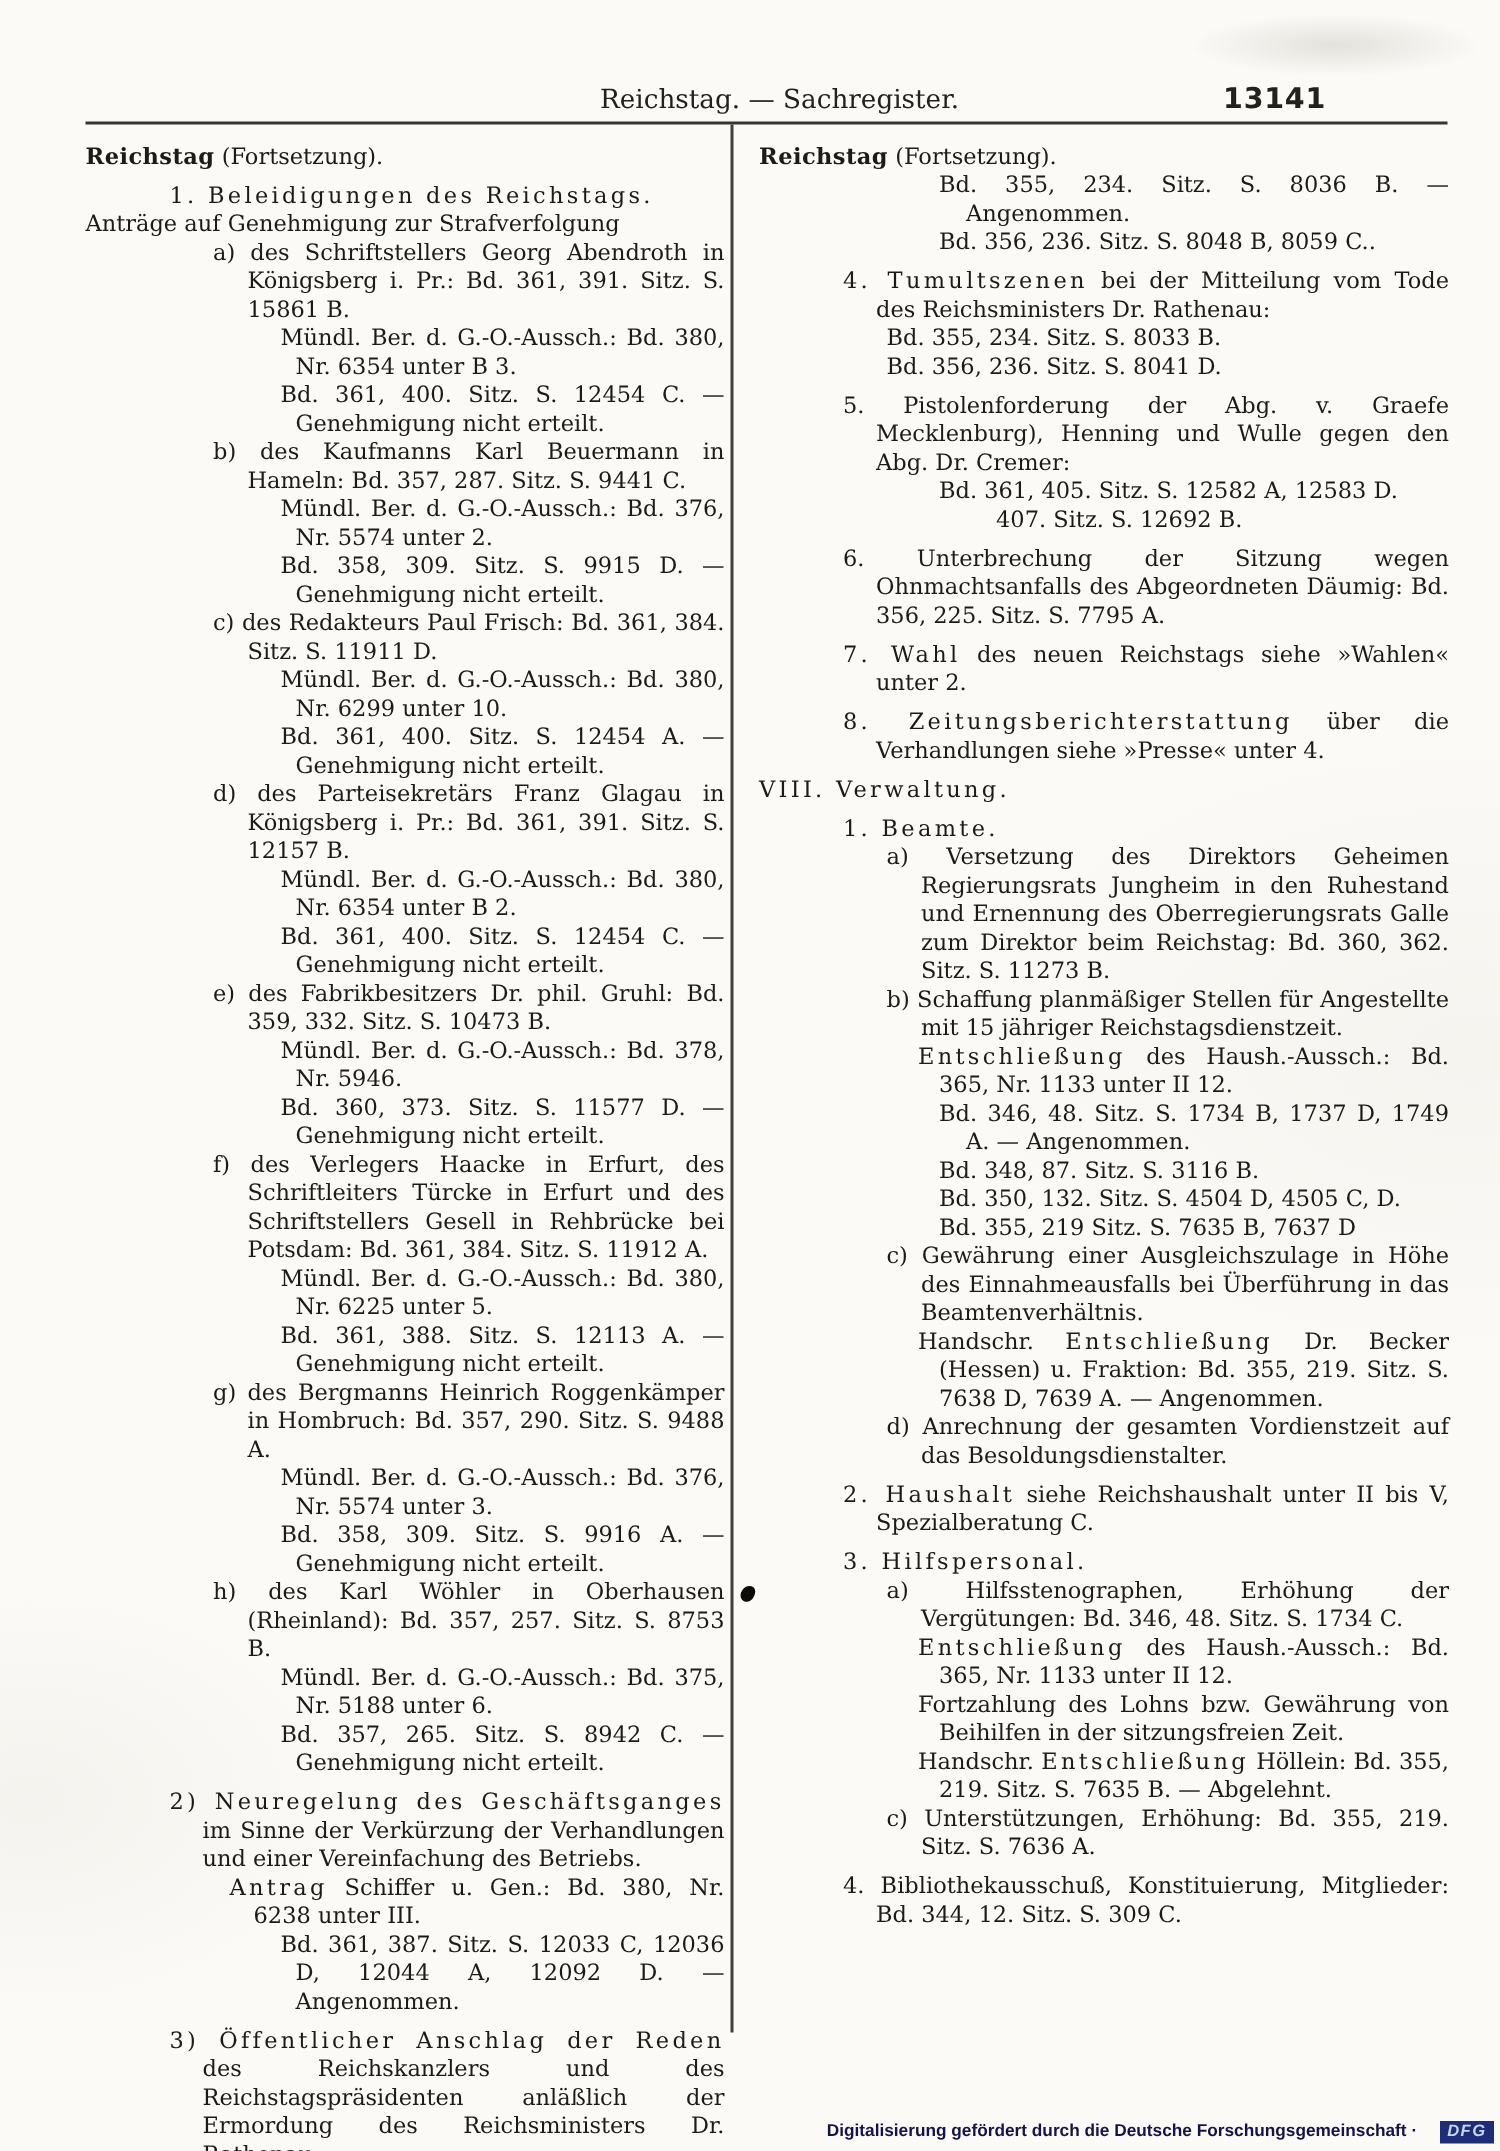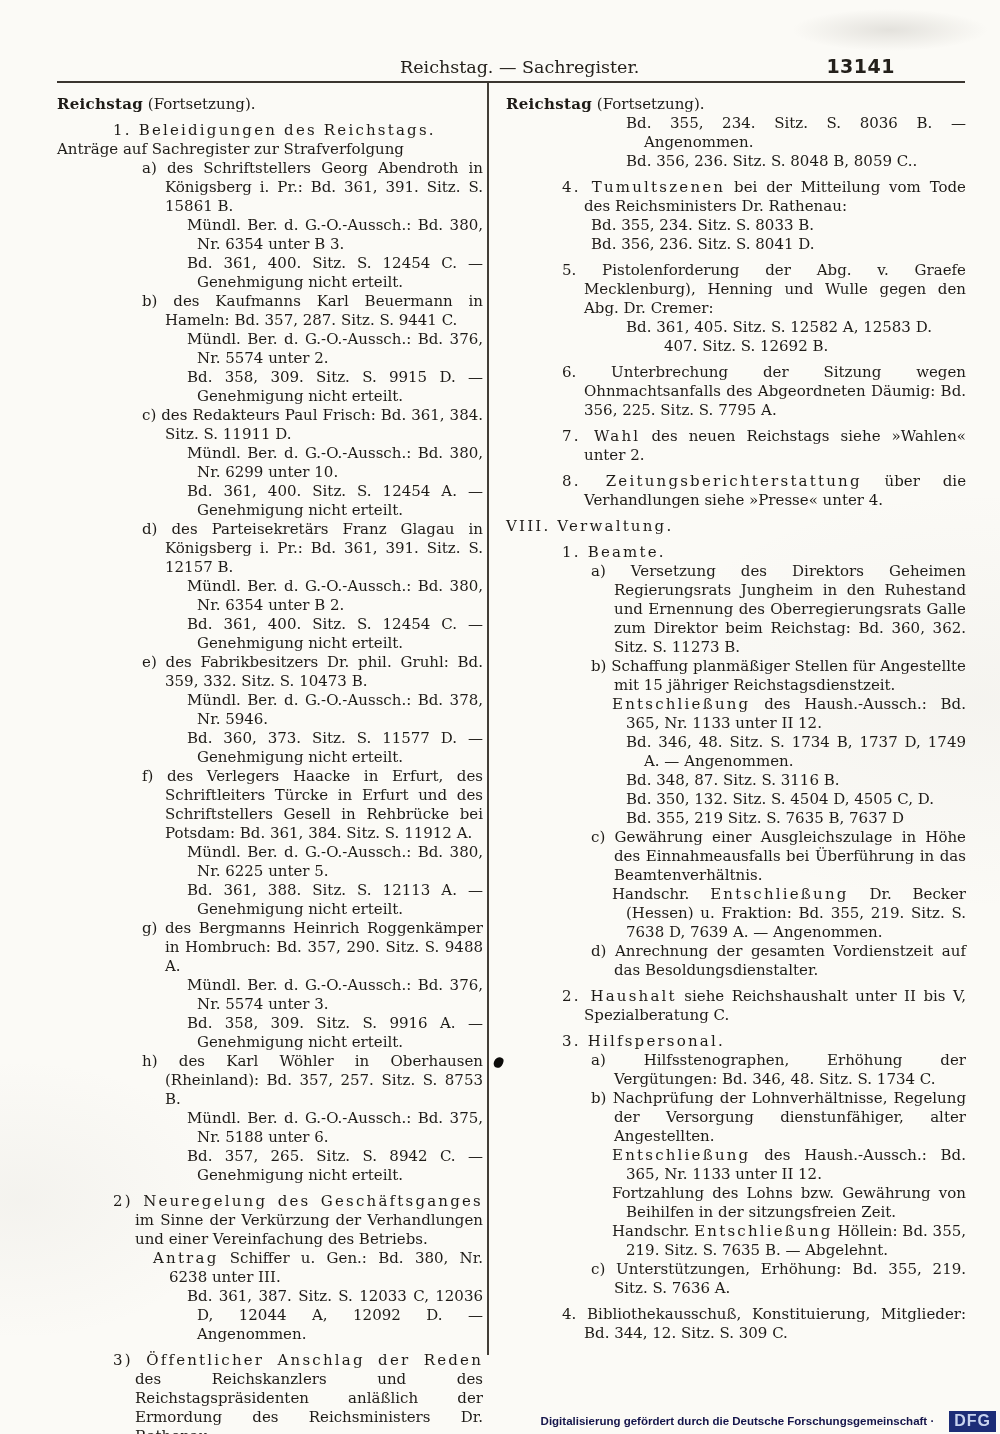--- a/index.html
+++ b/index.html
@@ -15,21 +15,21 @@
       radial-gradient(ellipse 140px 30px at 890px 30px, rgba(120,115,105,.18), rgba(0,0,0,0) 70%),
       radial-gradient(ellipse 300px 200px at 20px 1200px, rgba(150,145,135,.07), rgba(0,0,0,0) 70%),
       radial-gradient(ellipse 500px 300px at 980px 700px, rgba(150,145,135,.06), rgba(0,0,0,0) 70%),
       #fbfaf6;
   }
   .running-head{
     position:absolute;top:57px;left:0;width:935px;height:24px;
     font-size:17.5px;color:#24201b;
   }
   .head-title{position:absolute;left:400px;top:0;}
-  .head-page{position:absolute;right:40px;top:-2px;font-size:19px;font-weight:bold;letter-spacing:.5px;font-family:"DejaVu Sans","Liberation Sans",sans-serif;}
+  .head-page{position:absolute;right:51px;top:-2px;font-size:19px;font-weight:bold;letter-spacing:.5px;font-family:"DejaVu Sans","Liberation Sans",sans-serif;}
   .head-rule{position:absolute;top:81px;left:57px;width:908px;height:2px;background:#3a352f;}
   .col-divider{position:absolute;top:83px;left:487px;width:2px;height:1272px;background:#433e37;}
   .ink-spot{position:absolute;left:494px;top:1057px;width:9px;height:11px;background:#0c0b0a;border-radius:60% 40% 55% 45%;transform:rotate(20deg);}
 
   .col{position:absolute;top:95px;font-size:15px;line-height:19px;text-align:justify;}
   .col-left{left:57px;width:426px;}
   .col-right{left:506px;width:460px;}
 
   p.ln{margin:0;}
   p.ln.gap{margin-top:7px;}
@@ -47,42 +47,42 @@
   .sp{letter-spacing:2.2px;}
 
   .footer{
     position:absolute;right:4px;bottom:4px;height:18px;
     font-family:"Liberation Sans","DejaVu Sans",sans-serif;
     font-size:11.5px;font-weight:bold;color:#14144a;
     display:flex;align-items:center;gap:15px;
   }
   .dfg-logo{
     display:inline-block;background:#1d2d77;color:#c9d4ef;
-    padding:1px 5px 2px 5px;font-size:16px;font-weight:bold;
-    letter-spacing:1px;text-align:right;
+    padding:1px 5px 2px 5px;font-size:11px;font-weight:bold;
+    letter-spacing:1px;font-style:italic;text-align:right;
   }
 </style>
 </head>
 <body>
 
 <div class="page">
 
   <div class="running-head">
     <span class="head-title">Reichstag. — Sachregister.</span>
     <span class="head-page">13141</span>
   </div>
 
   <div class="head-rule"></div>
   <div class="col-divider"></div>
   <div class="ink-spot"></div>
 
   <div class="col col-left" id="col-left">
       <p class="ln l0"><span class="bld">Reichstag</span> (Fortsetzung).</p>
       <p class="ln l2 gap"><span class="sp">1. Beleidigungen des Reichstags.</span></p>
-      <p class="ln l3i">Anträge auf Sachregister zur Strafverfolgung</p>
+      <p class="ln l3i">Anträge auf Genehmigung zur Strafverfolgung</p>
       <p class="ln l4">a) des Schriftstellers Georg Abendroth in Königsberg i. Pr.: Bd. 361, 391. Sitz. S. 15861 B.</p>
       <p class="ln l5">Mündl. Ber. d. G.-O.-Aussch.: Bd. 380, Nr. 6354 unter B 3.</p>
       <p class="ln l5">Bd. 361, 400. Sitz. S. 12454 C. — Genehmigung nicht erteilt.</p>
       <p class="ln l4">b) des Kaufmanns Karl Beuermann in Hameln: Bd. 357, 287. Sitz. S. 9441 C.</p>
       <p class="ln l5">Mündl. Ber. d. G.-O.-Aussch.: Bd. 376, Nr. 5574 unter 2.</p>
       <p class="ln l5">Bd. 358, 309. Sitz. S. 9915 D. — Genehmigung nicht erteilt.</p>
       <p class="ln l4">c) des Redakteurs Paul Frisch: Bd. 361, 384. Sitz. S. 11911 D.</p>
       <p class="ln l5">Mündl. Ber. d. G.-O.-Aussch.: Bd. 380, Nr. 6299 unter 10.</p>
       <p class="ln l5">Bd. 361, 400. Sitz. S. 12454 A. — Genehmigung nicht erteilt.</p>
       <p class="ln l4">d) des Parteisekretärs Franz Glagau in Königsberg i. Pr.: Bd. 361, 391. Sitz. S. 12157 B.</p>
@@ -126,21 +126,20 @@
       <p class="ln l5r">Bd. 346, 48. Sitz. S. 1734 B, 1737 D, 1749 A. — Angenommen.</p>
       <p class="ln l5r">Bd. 348, 87. Sitz. S. 3116 B.</p>
       <p class="ln l5r">Bd. 350, 132. Sitz. S. 4504 D, 4505 C, D.</p>
       <p class="ln l5r">Bd. 355, 219 Sitz. S. 7635 B, 7637 D</p>
       <p class="ln l4">c) Gewährung einer Ausgleichszulage in Höhe des Einnahmeausfalls bei Überführung in das Beamtenverhältnis.</p>
       <p class="ln l4c">Handschr. <span class="sp">Entschließung</span> Dr. Becker (Hessen) u. Fraktion: Bd. 355, 219. Sitz. S. 7638 D, 7639 A. — Angenommen.</p>
       <p class="ln l4">d) Anrechnung der gesamten Vordienstzeit auf das Besoldungsdienstalter.</p>
       <p class="ln l2 gap"><span class="sp">2. Haushalt</span> siehe Reichshaushalt unter II bis V, Spezialberatung C.</p>
       <p class="ln l2 gap"><span class="sp">3. Hilfspersonal.</span></p>
       <p class="ln l4">a) Hilfsstenographen, Erhöhung der Vergütungen: Bd. 346, 48. Sitz. S. 1734 C.</p>
-      <p class="ln l4">b) Nachprüfung der Lohnverhältnisse, Regelung der Versorgung dienstunfähiger, alter Angestellten.</p>
       <p class="ln l4c"><span class="sp">Entschließung</span> des Haush.-Aussch.: Bd. 365, Nr. 1133 unter II 12.</p>
       <p class="ln l4c">Fortzahlung des Lohns bzw. Gewährung von Beihilfen in der sitzungsfreien Zeit.</p>
       <p class="ln l4c">Handschr. <span class="sp">Entschließung</span> Höllein: Bd. 355, 219. Sitz. S. 7635 B. — Abgelehnt.</p>
       <p class="ln l4">c) Unterstützungen, Erhöhung: Bd. 355, 219. Sitz. S. 7636 A.</p>
       <p class="ln l2 gap">4. Bibliothekausschuß, Konstituierung, Mitglieder: Bd. 344, 12. Sitz. S. 309 C.</p>
     </div>
 
   <div class="footer">
     <span>Digitalisierung gefördert durch die Deutsche Forschungsgemeinschaft ·</span>
     <span class="dfg-logo">DFG</span>

